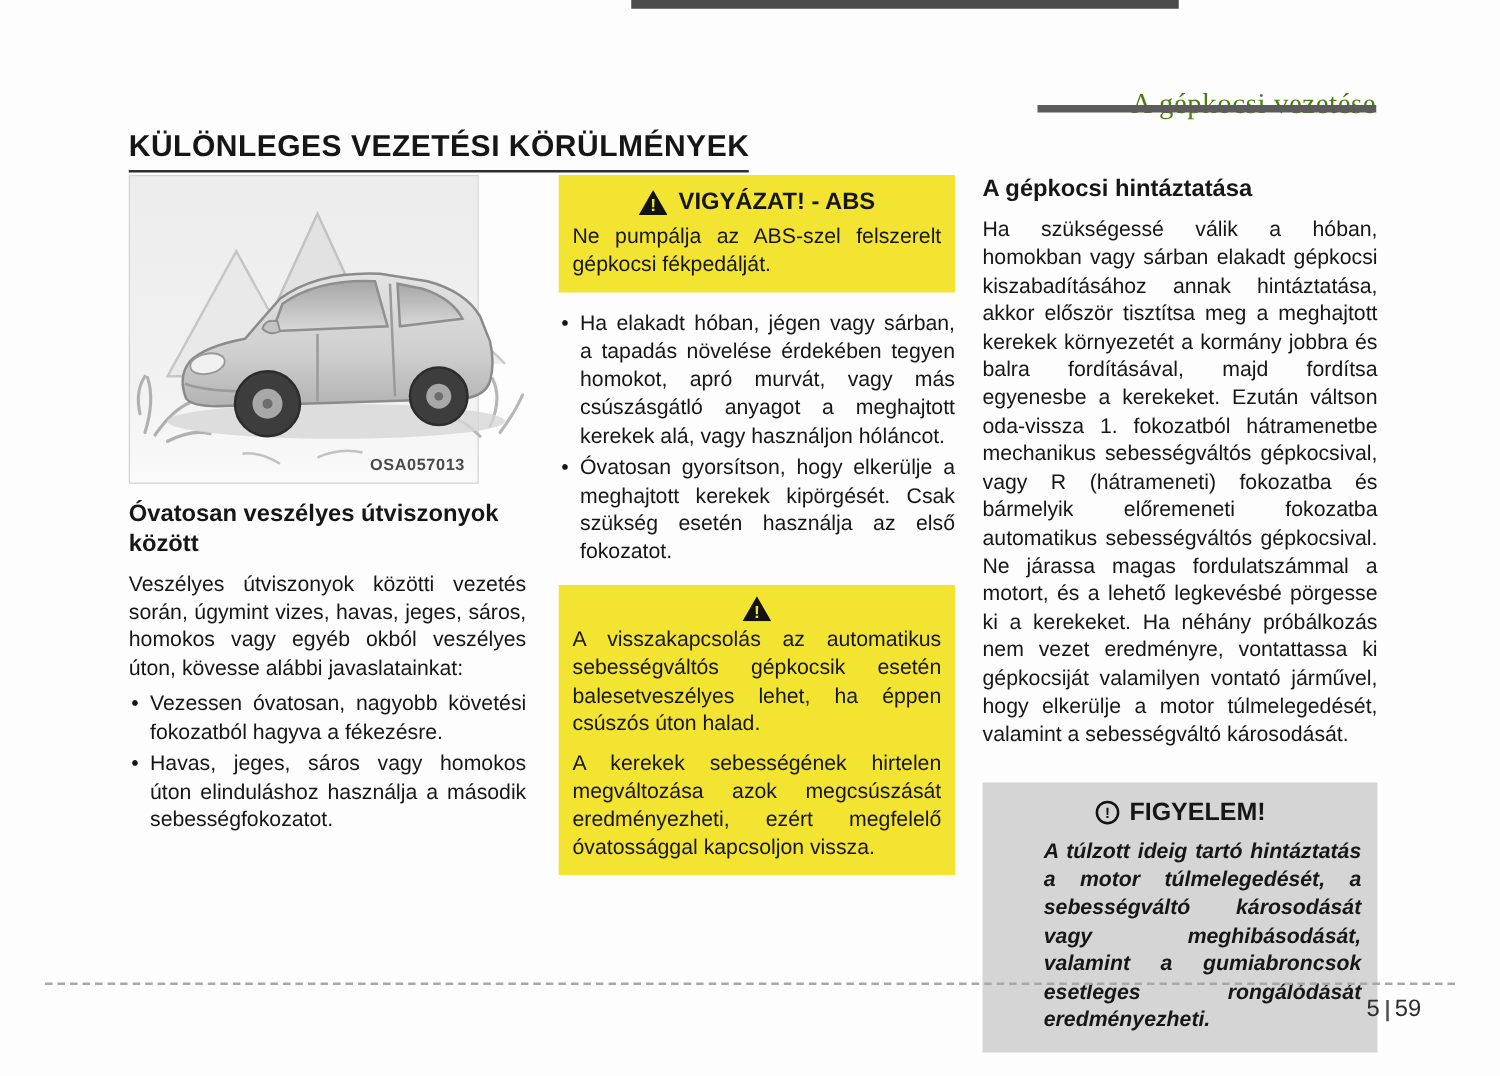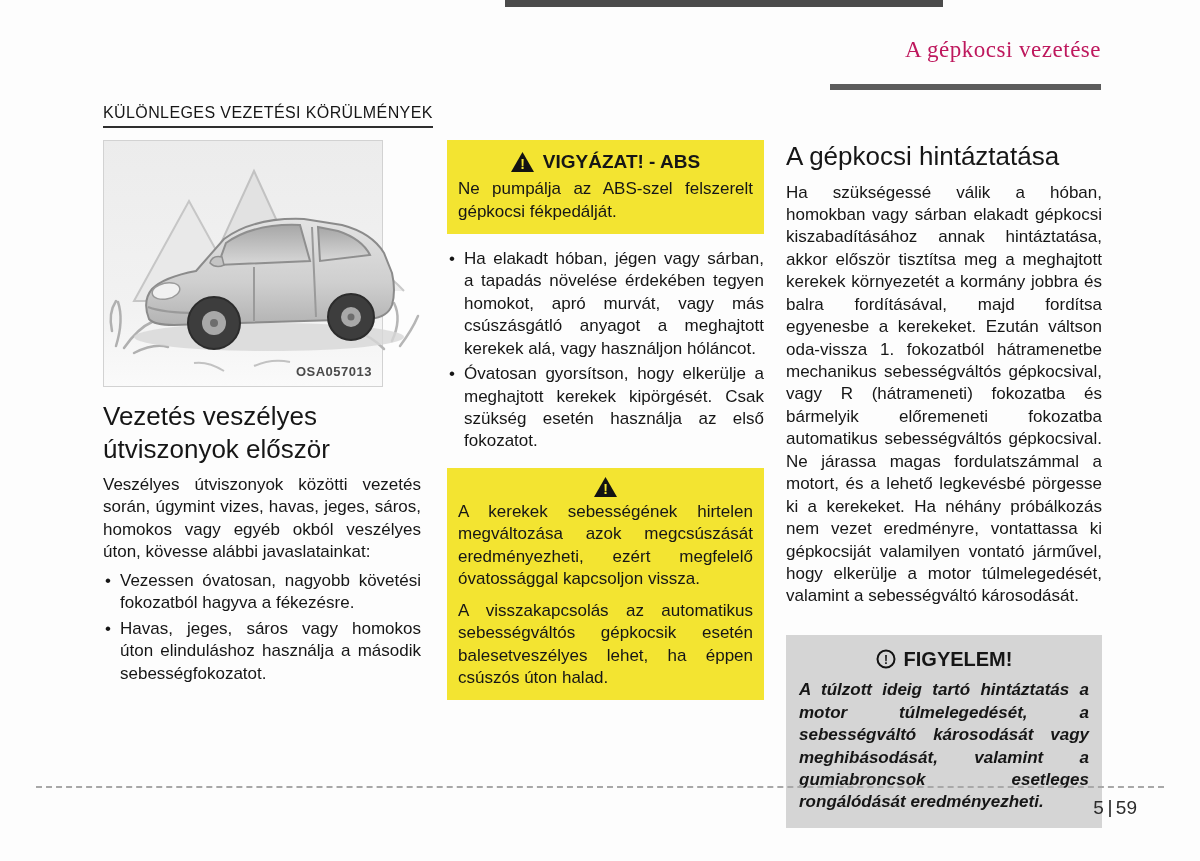--- a/index.html
+++ b/index.html
@@ -11,51 +11,51 @@
     position:relative;
     overflow:hidden;
   }
   .page { position:absolute; inset:0; background:#fdfdfd; }
 
   
   .scan-artifact { position:absolute; left:505px; top:0; width:438px; height:7px; background:#4b4b4b; }
 
   
   .running-header {
-    position:absolute; top:37px; right:99px;
+    position:absolute; top:70px; right:99px;
     font-family:"Liberation Serif", serif;
-    font-size:23px; color:#be185d; letter-spacing:0.5px;
+    font-size:23px; color:#4d7c0f; letter-spacing:0.5px;
   }
   .header-rule { position:absolute; top:84px; left:830px; width:271px; height:6px; background:#5c5c5c; }
 
   
   .section-title {
     position:absolute; left:103px; top:104px;
-    font-size:16px; font-weight:normal; letter-spacing:0.4px;
+    font-size:24px; font-weight:bold; letter-spacing:0.4px;
     border-bottom:2px solid #2e2e2e; padding-bottom:4px;
     display:inline-block;
   }
 
   .col { position:absolute; width:318px; font-size:17px; line-height:1.32; }
   .col-left  { left:103px; top:140px; }
   .col-mid   { left:447px; top:140px; width:317px; }
   .col-right { left:786px; top:140px; width:316px; }
 
   
   .figure {
     position:relative; width:280px; height:247px;
     background:linear-gradient(180deg,#ececec 0%,#f2f2f2 70%,#fafafa 100%);
     border:1px solid #d2d2d2;
   }
   .figure-caption {
     position:absolute; right:10px; bottom:6px;
     font-size:13px; font-weight:bold; color:#4a4a4a; letter-spacing:0.5px;
   }
 
-  .sub-heading { font-size:26px; font-weight:normal; line-height:1.25; margin-top:13px; }
+  .sub-heading { font-size:19px; font-weight:bold; line-height:1.25; margin-top:13px; }
   .para { text-align:justify; margin-top:9px; }
 
   ul.bullets { list-style:none; margin-top:6px; }
   ul.bullets li {
     position:relative; padding-left:17px; margin-bottom:3px; text-align:justify;
   }
   ul.bullets li::before { content:"\2022"; position:absolute; left:2px; top:0; }
 
   
   .warn-box { background:#f3e431; padding:9px 11px 11px 11px; }
@@ -67,21 +67,21 @@
   .warn-body + .warn-body { margin-top:9px; }
   .mid-bullets { margin-top:14px !important; }
   .warn-box.second { margin-top:15px; }
 
   
   .notice-box { background:#d5d5d5; padding:11px 13px 14px 13px; margin-top:27px; }
   .notice-title {
     display:flex; align-items:center; justify-content:center; gap:8px;
     font-size:20px; font-weight:bold; margin-bottom:7px;
   }
-  .notice-body { font-weight:bold; font-style:italic; text-align:justify; }
+  .notice-body { font-weight:bold; font-style:italic; text-align:justify;margin-left:36px; }
 
   .icon { display:inline-flex; flex:0 0 auto; }
 
   
   .footer-rule {
     position:absolute; left:36px; top:786px; width:1128px; height:0;
     border-top:2px dashed #a8a8a8;
   }
   .page-number {
     position:absolute; right:63px; top:797px;
@@ -144,21 +144,21 @@
         <circle cx="110" cy="182" r="4" fill="#6d6d6d"></circle>
         <circle cx="247" cy="176" r="23" fill="#3d3d3d" stroke="#2c2c2c" stroke-width="2"></circle>
         <circle cx="247" cy="176" r="10" fill="#a8a8a8"></circle>
         <circle cx="247" cy="176" r="3.5" fill="#6d6d6d"></circle>
 
         <path d="M118 116 q-10 -2 -12 6 q6 6 14 2 Z" fill="#c4c4c4" stroke="#8f8f8f" stroke-width="1.5"></path>
       </svg>
       <span class="figure-caption">OSA057013</span>
     </div>
 
-    <div class="sub-heading">Vezetés veszélyes útviszonyok először</div>
+    <div class="sub-heading">Óvatosan veszélyes útviszonyok között</div>
     <div class="para">Veszélyes útviszonyok közötti vezetés során, úgymint vizes, havas, jeges, sáros, homokos vagy egyéb okból veszélyes úton, kövesse alábbi javaslatainkat:</div>
     <ul class="bullets">
       <li>Vezessen óvatosan, nagyobb követési fokozatból hagyva a fékezésre.</li>
       <li>Havas, jeges, sáros vagy homokos úton elinduláshoz használja a második sebességfokozatot.</li>
     </ul>
   </div>
 
   <div class="col col-mid">
     <div class="warn-box">
       <div class="warn-title">
@@ -180,22 +180,22 @@
 
     <div class="warn-box second">
       <div class="warn-title">
         <span class="icon">
           <svg width="23" height="20" viewBox="0 0 23 20">
               <path d="M11.5 0 L23 20 L0 20 Z" fill="#121212"></path>
               <text x="11.5" y="17" font-size="14" font-weight="bold" fill="#f3e431" text-anchor="middle" font-family="Liberation Sans, sans-serif">!</text>
             </svg>
         </span>
       </div>
+      <div class="warn-body">A visszakapcsolás az automatikus sebességváltós gépkocsik esetén balesetveszélyes lehet, ha éppen csúszós úton halad.</div>
       <div class="warn-body">A kerekek sebességének hirtelen megváltozása azok megcsúszását eredményezheti, ezért megfelelő óvatossággal kapcsoljon vissza.</div>
-      <div class="warn-body">A visszakapcsolás az automatikus sebességváltós gépkocsik esetén balesetveszélyes lehet, ha éppen csúszós úton halad.</div>
     </div>
   </div>
 
   <div class="col col-right">
     <div class="sub-heading" style="margin-top:0;">A gépkocsi hintáztatása</div>
     <div class="para">Ha szükségessé válik a hóban, homokban vagy sárban elakadt gépkocsi kiszabadításához annak hintáztatása, akkor először tisztítsa meg a meghajtott kerekek környezetét a kormány jobbra és balra fordításával, majd fordítsa egyenesbe a kerekeket. Ezután váltson oda-vissza 1. fokozatból hátramenetbe mechanikus sebességváltós gépkocsival, vagy R (hátrameneti) fokozatba és bármelyik előremeneti fokozatba automatikus sebességváltós gépkocsival. Ne járassa magas fordulatszámmal a motort, és a lehető legkevésbé pörgesse ki a kerekeket. Ha néhány próbálkozás nem vezet eredményre, vontattassa ki gépkocsiját valamilyen vontató járművel, hogy elkerülje a motor túlmelegedését, valamint a sebességváltó károsodását.</div>
 
     <div class="notice-box">
       <div class="notice-title">
         <span class="icon">

